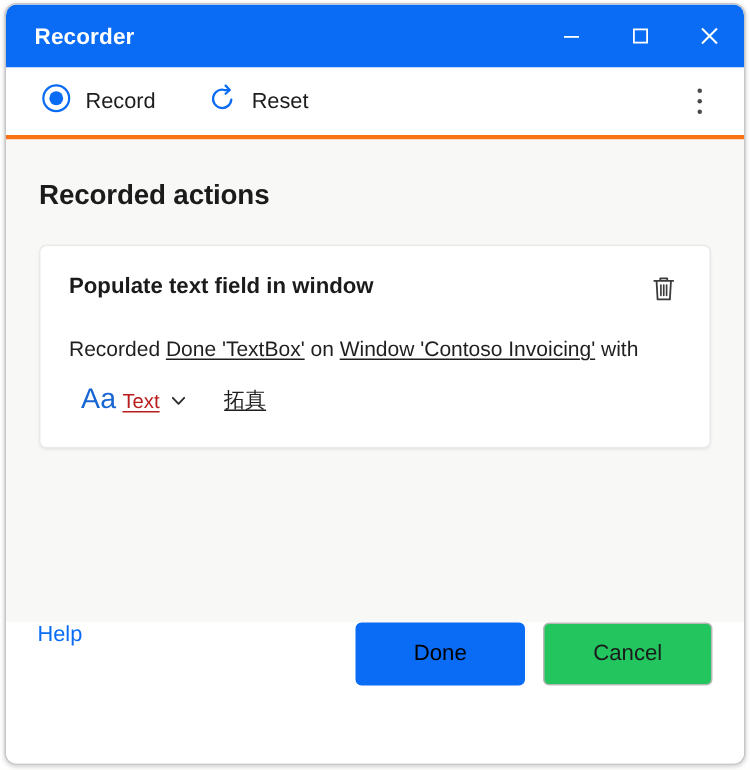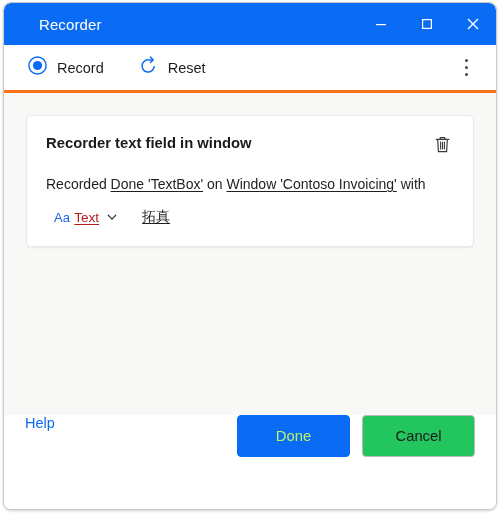--- a/index.html
+++ b/index.html
@@ -36,23 +36,24 @@
     background: #0a6cf5;
     display: flex;
     align-items: center;
     flex: none;
     border-top-left-radius: 7px;
     border-top-right-radius: 7px;
   }
   .titlebar-title {
     color: #ffffff;
     font-size: 15px;
-    padding-left: 35px;
+    padding-left: 19px;
     letter-spacing: 0.1px;
     flex: 1;
+    font-weight: bold;
   }
   .win-btns {
     display: flex;
     height: 42px;
   }
   .win-btn {
     width: 46px;
     height: 42px;
     display: flex;
     align-items: center;
@@ -164,21 +165,21 @@
     align-items: center;
     padding-left: 8px;
   }
   .type-chip {
     display: flex;
     align-items: center;
     gap: 4px;
   }
   .aa-glyph {
     color: #1866d4;
-    font-size: 13px;
+    font-size: 19px;
     letter-spacing: 0.2px;
   }
   .type-name {
     font-size: 13.5px;
     color: #b91c1c;
     text-decoration: underline;
     text-underline-offset: 2px;
   }
   .chev {
     margin-left: 3px;
@@ -227,21 +228,21 @@
     border-radius: 4px;
     font-size: 14.8px;
     display: flex;
     align-items: center;
     justify-content: center;
     box-sizing: border-box;
     cursor: default;
   }
   .btn-primary {
     background: #0a6cf5;
-    color: #bef264;
+    color: #000000;
     border: 1px solid #0a6cf5;
     margin-right: 12px;
     min-width: 113px;
   }
   .btn-secondary {
     background: #22c55e;
     color: #1b1b1b;
     border: 1px solid #b9b9b9;
     min-width: 113px;
   }
@@ -298,24 +299,25 @@
 
     <div class="kebab">
       <i></i>
       <i></i>
       <i></i>
     </div>
   </div>
 
   <div class="content">
 
+    <div class="section-heading">Recorded actions</div>
 
     <div class="card">
       <div class="card-head">
-        <div class="card-title">Recorder text field in window</div>
+        <div class="card-title">Populate text field in window</div>
         <div class="trash-btn">
           <svg width="17" height="19" viewBox="0 0 17 19">
             <path d="M2.2 4.3 H14.8" stroke="#3a3a3a" stroke-width="1.2" fill="none" stroke-linecap="round"></path>
             <path d="M6.2 4.3 V2.6 H10.8 V4.3" stroke="#3a3a3a" stroke-width="1.2" fill="none" stroke-linejoin="round"></path>
             <path d="M3.7 4.3 L4.4 16.6 H12.6 L13.3 4.3" stroke="#3a3a3a" stroke-width="1.2" fill="none" stroke-linejoin="round"></path>
             <path d="M6.6 7.0 V14.0 M8.5 7.0 V14.0 M10.4 7.0 V14.0" stroke="#3a3a3a" stroke-width="1.1" fill="none" stroke-linecap="round"></path>
           </svg>
         </div>
       </div>
 

